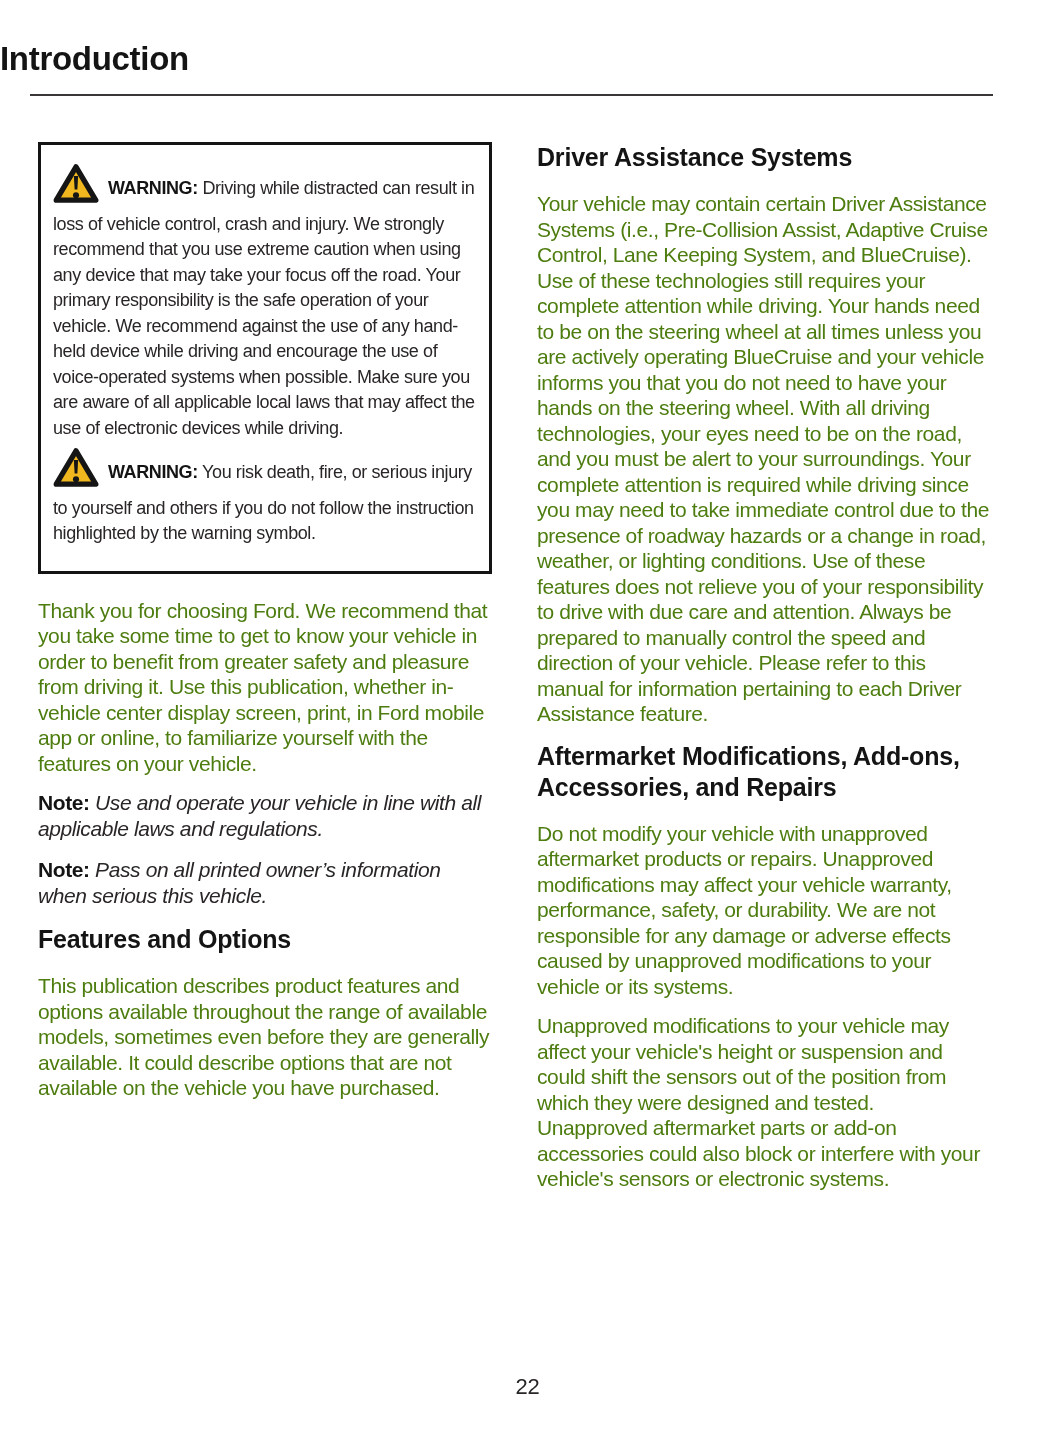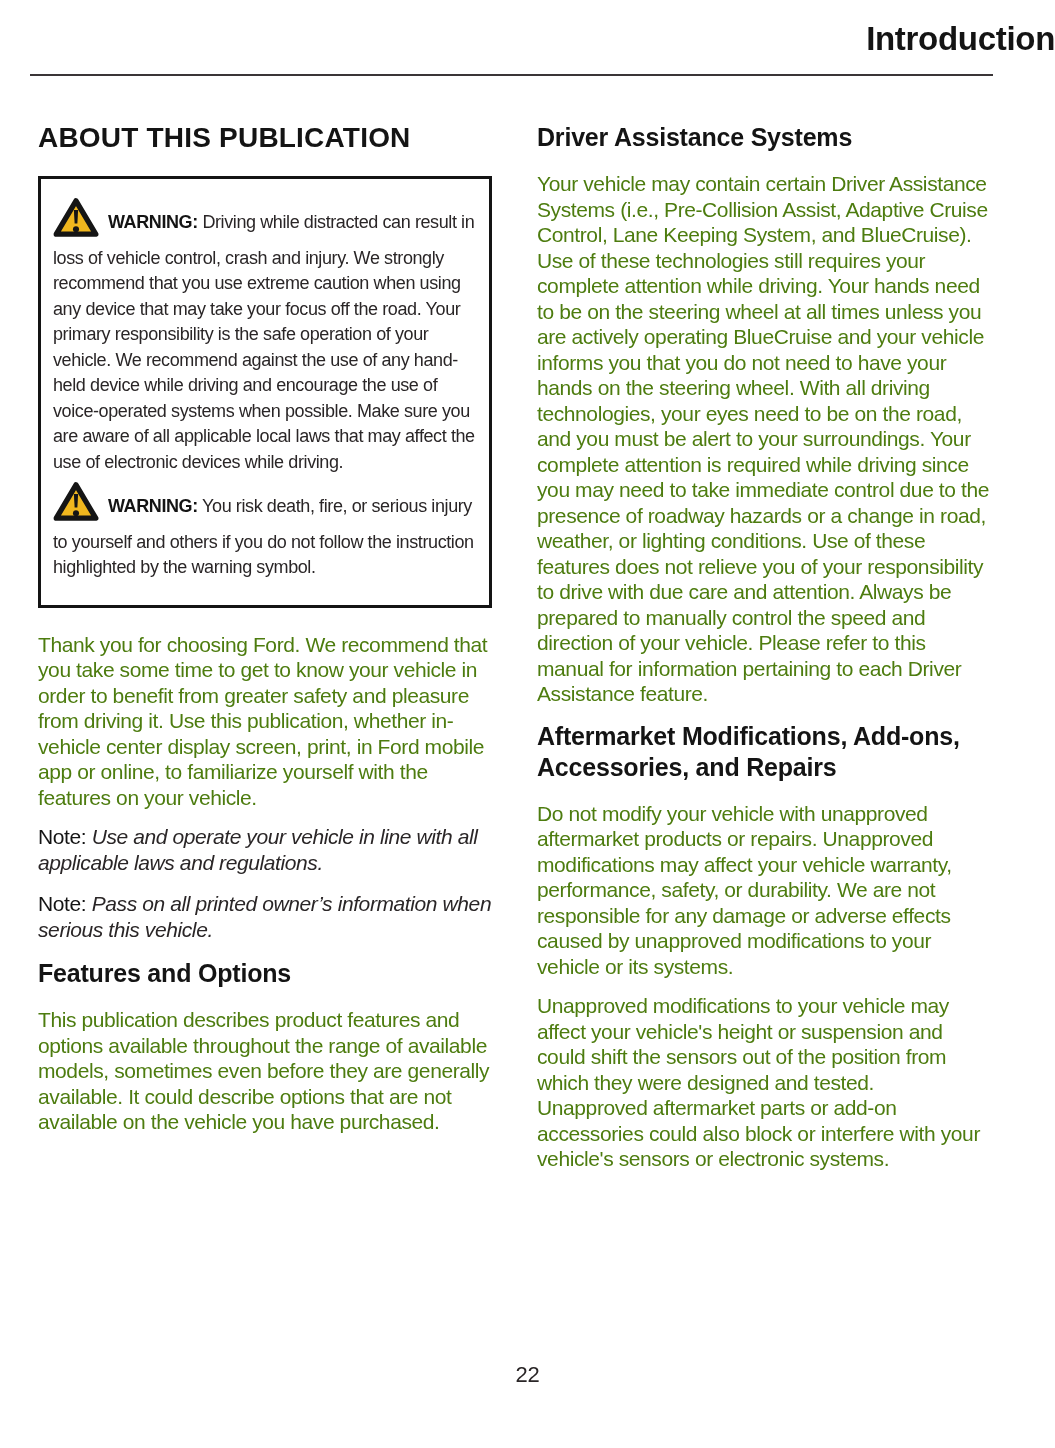--- a/index.html
+++ b/index.html
@@ -6,21 +6,21 @@
   .page {
     position:relative;
     width:1055px; height:1448px;
     background:#ffffff;
     font-family:"Liberation Sans", sans-serif;
     color:#2a2627;
     overflow:hidden;
     box-sizing:border-box;
   }
   
-  .header { padding-top:20px; text-align:right; }
+  .header { padding-top:40px; text-align:left; }
   .page-title {
     margin:0;
     font-size:33px;
     font-weight:bold;
     color:#141414;
     letter-spacing:-0.3px;
   }
   .title-rule {
     border:none;
     border-top:2.5px solid #3a3537;
@@ -58,21 +58,21 @@
     letter-spacing:-0.4px;
     color:#4d7c0f;
   }
   p.note-text {
     margin:0 0 15px 0;
     font-size:21px;
     line-height:26px;
     letter-spacing:-0.4px;
     color:#2a2627;
   }
-  .note-label { font-weight:normal; font-style:normal; color:#141414;margin-top:8px; }
+  .note-label { font-weight:bold; font-style:normal; color:#141414;margin-top:8px; }
   .note-body  { font-style:italic; }
   
   .warning-box {
     border:3px solid #141414;
     padding:18px 12px 16px 12px;
     margin:0 0 24px 0;
   }
   .warning-para {
     margin:0 0 6px 0;
     font-size:18px;
@@ -83,40 +83,39 @@
   .warning-label { font-weight:bold; color:#141414; }
   .warn-icon {
     display:inline-block;
     vertical-align:-10px;
     margin-right:9px;
   }
   
   .footer {
     position:absolute;
     left:0; right:0;
-    bottom:60px;
+    bottom:48px;
     text-align:center;
   }
   .page-number { font-size:22px; color:#2a2627; letter-spacing:-0.3px; }
 </style>
 </head>
 <body>
 
 <div class="page">
 
   <div class="header">
     <h1 class="page-title">Introduction</h1>
     <hr class="title-rule">
   </div>
 
   <div class="columns">
 
     <div class="col col-left">
 
-      <h2 class="section-heading">ABOUT THIS PUBLICATION</h2>
 
       <div class="warning-box">
 
         <p class="warning-para">
           <span class="warn-icon">
             <svg width="46" height="41" viewBox="0 0 60 54" aria-hidden="true">
               <path d="M30 5 L56 49 H4 Z" fill="#f0b71e" stroke="#151515" stroke-width="7" stroke-linejoin="round"></path>
               <path d="M27.2 17 h5.6 l-1 18 h-3.6 Z" fill="#151515"></path>
               <circle cx="30" cy="42.5" r="4" fill="#151515"></circle>
             </svg>

